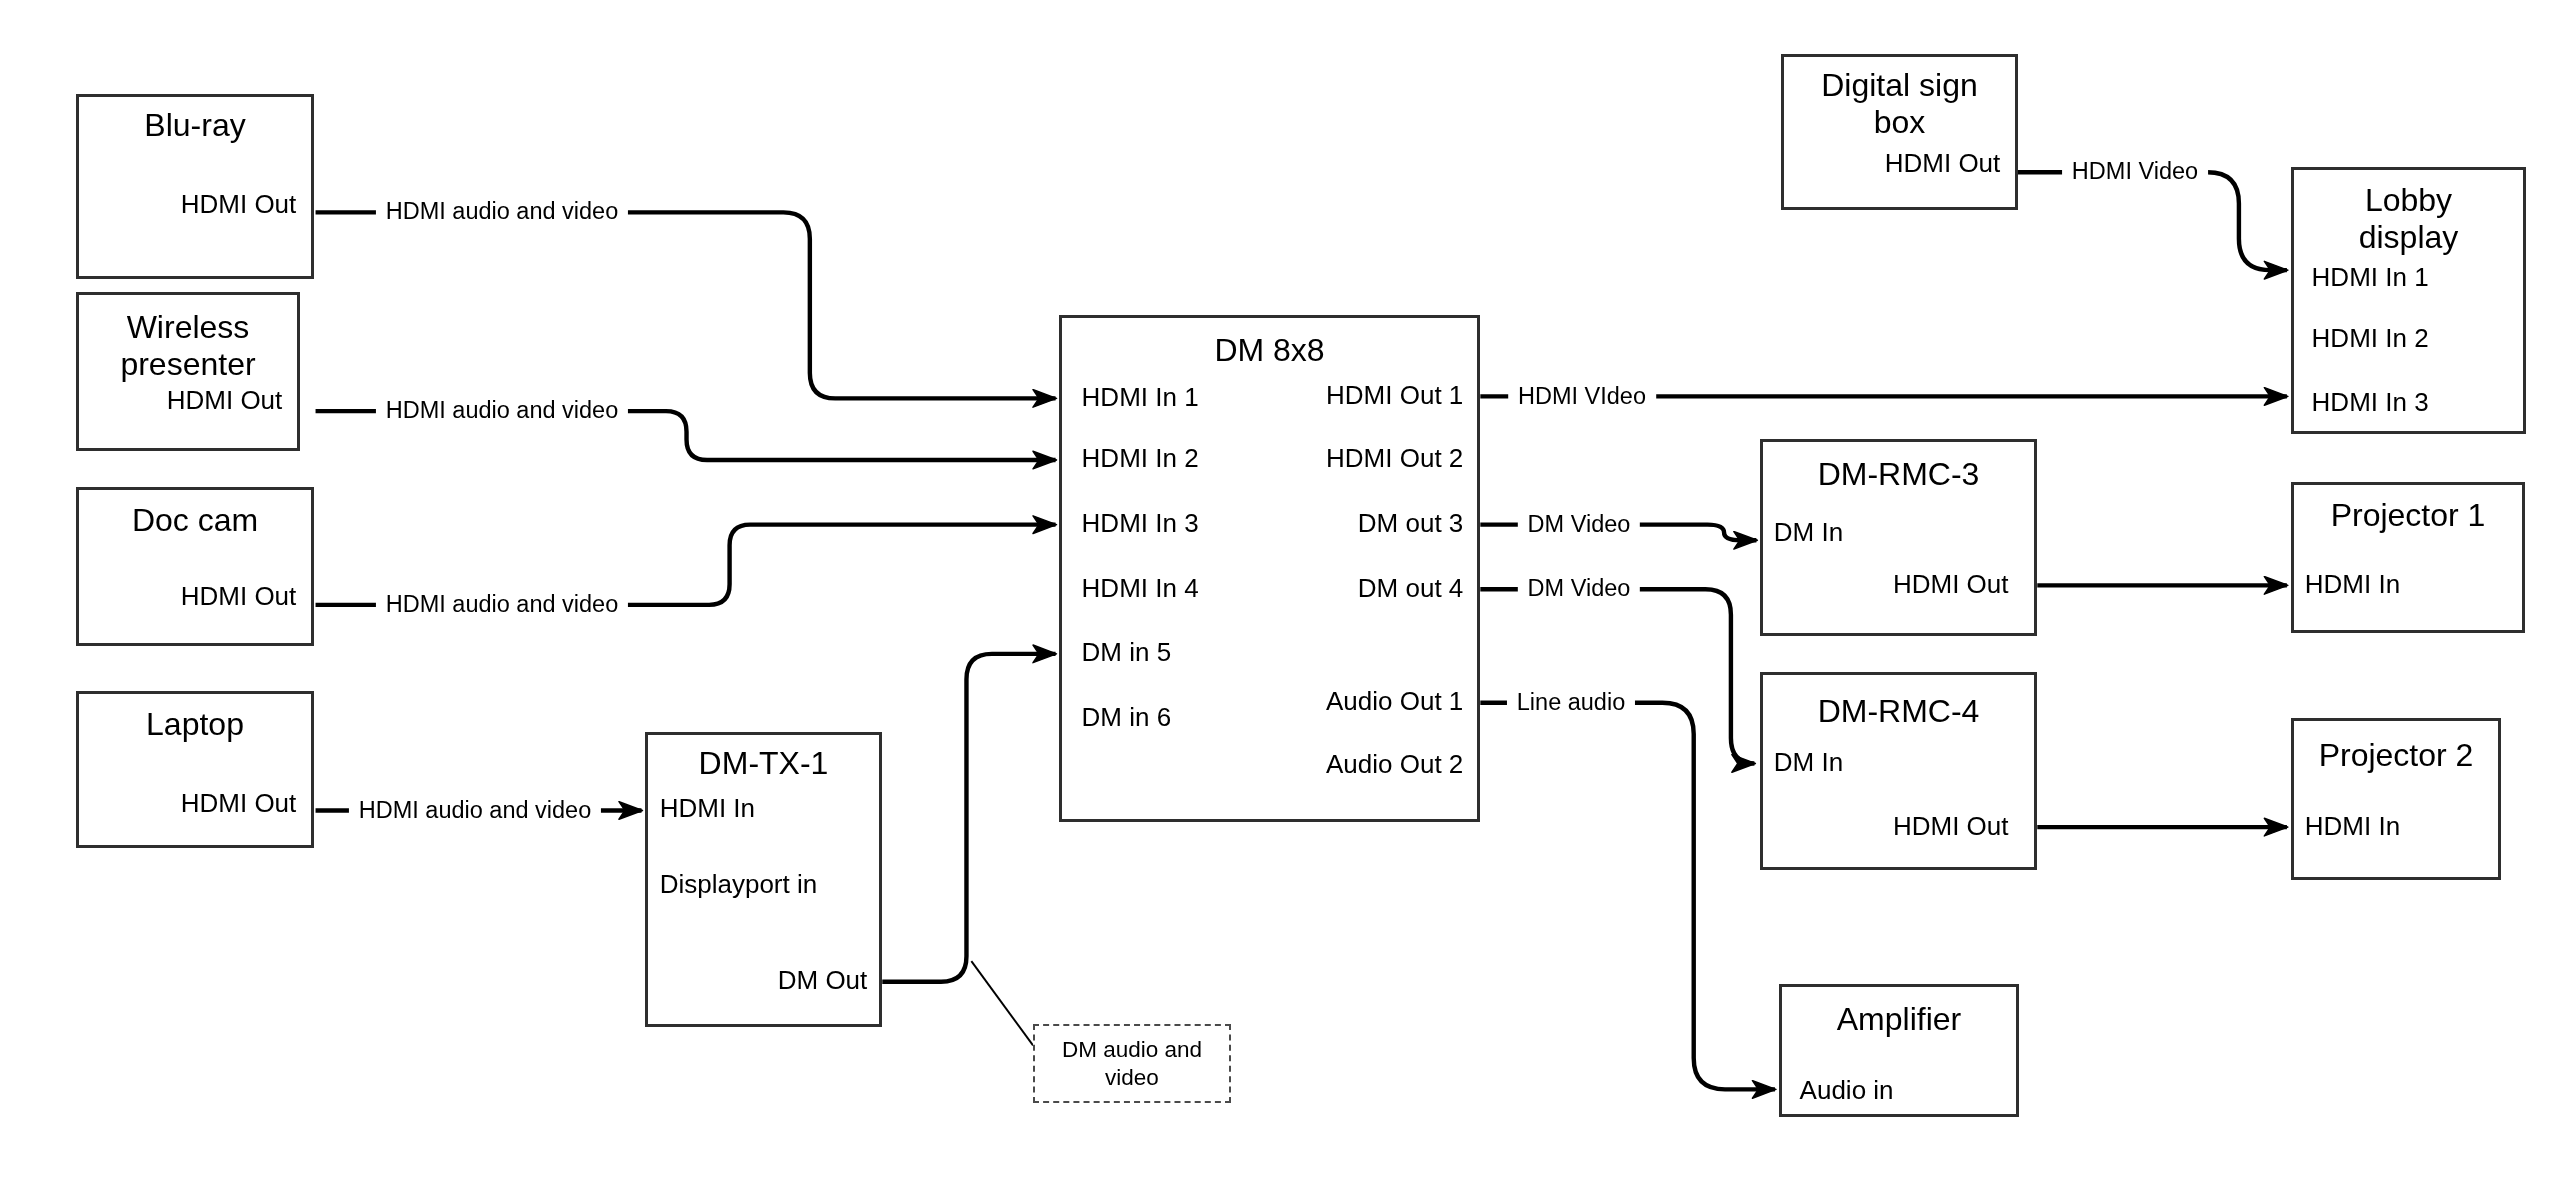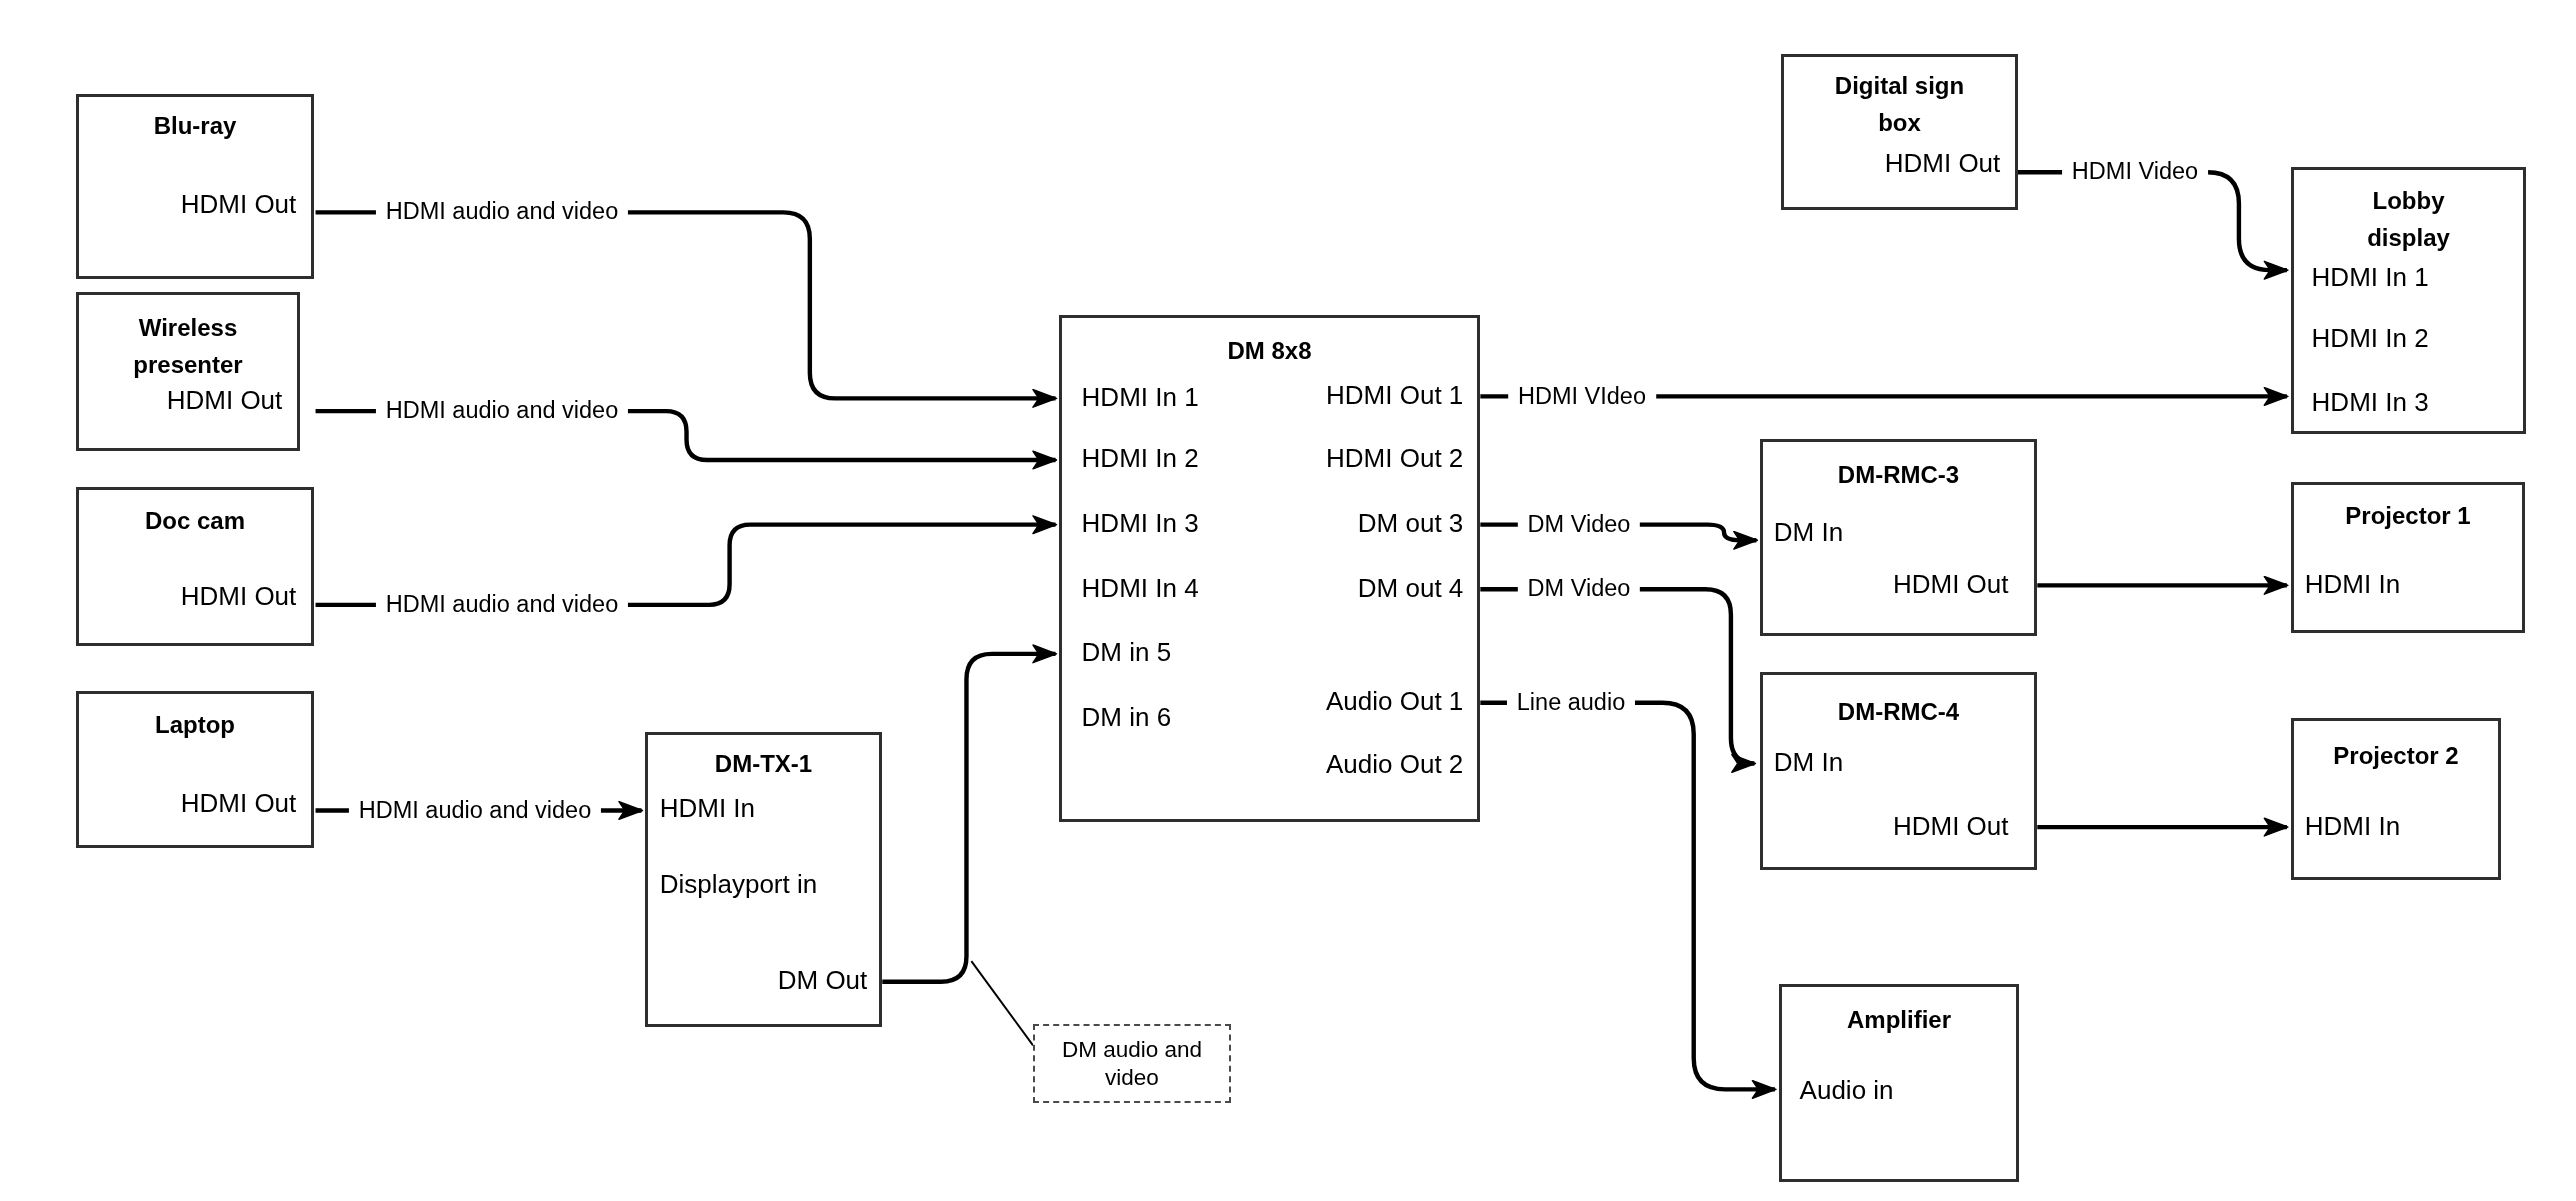--- a/index.html
+++ b/index.html
@@ -15,22 +15,22 @@
   .node{
     position:absolute;
     background:#ffffff;
     border:3.9px solid #2e2e2e;
     box-sizing:border-box;
   }
   .node-title{
     position:absolute;
     left:0;right:0;
     text-align:center;
-    font-weight:bold;
-    font-size:24px;
+    font-weight:normal;
+    font-size:32px;
     line-height:37px;
     white-space:pre-line;
   }
   .port{
     position:absolute;
     font-size:26px;
     line-height:33px;
     white-space:nowrap;
   }
   .wlabel{
@@ -152,20 +152,20 @@
     </div>
     <div class="node" style="left: 1760px; top: 672px; width: 277px; height: 198px;">
       <div class="node-title" style="top: 17.6px;">DM-RMC-4</div>
       <div class="port" style="top: 71px; left: 10.8px;">DM In</div>
       <div class="port" style="top: 135px; right: 25.5px; text-align: right;">HDMI Out</div>
     </div>
     <div class="node" style="left: 2291px; top: 718px; width: 210px; height: 162px;">
       <div class="node-title" style="top: 15.7px;">Projector 2</div>
       <div class="port" style="top: 89px; left: 10.8px;">HDMI In</div>
     </div>
-    <div class="node" style="left: 1779px; top: 984px; width: 240px; height: 198px;">
+    <div class="node" style="left: 1779px; top: 984px; width: 240px; height: 133px;">
       <div class="node-title" style="top: 13.7px;">Amplifier</div>
       <div class="port" style="top: 87px; left: 17.6px;">Audio in</div>
     </div>
     <div class="note" style="left: 1033px; top: 1024px; width: 198px; height: 79px;">DM audio and
 video</div>
   </div>
 
 
 </body></html>

